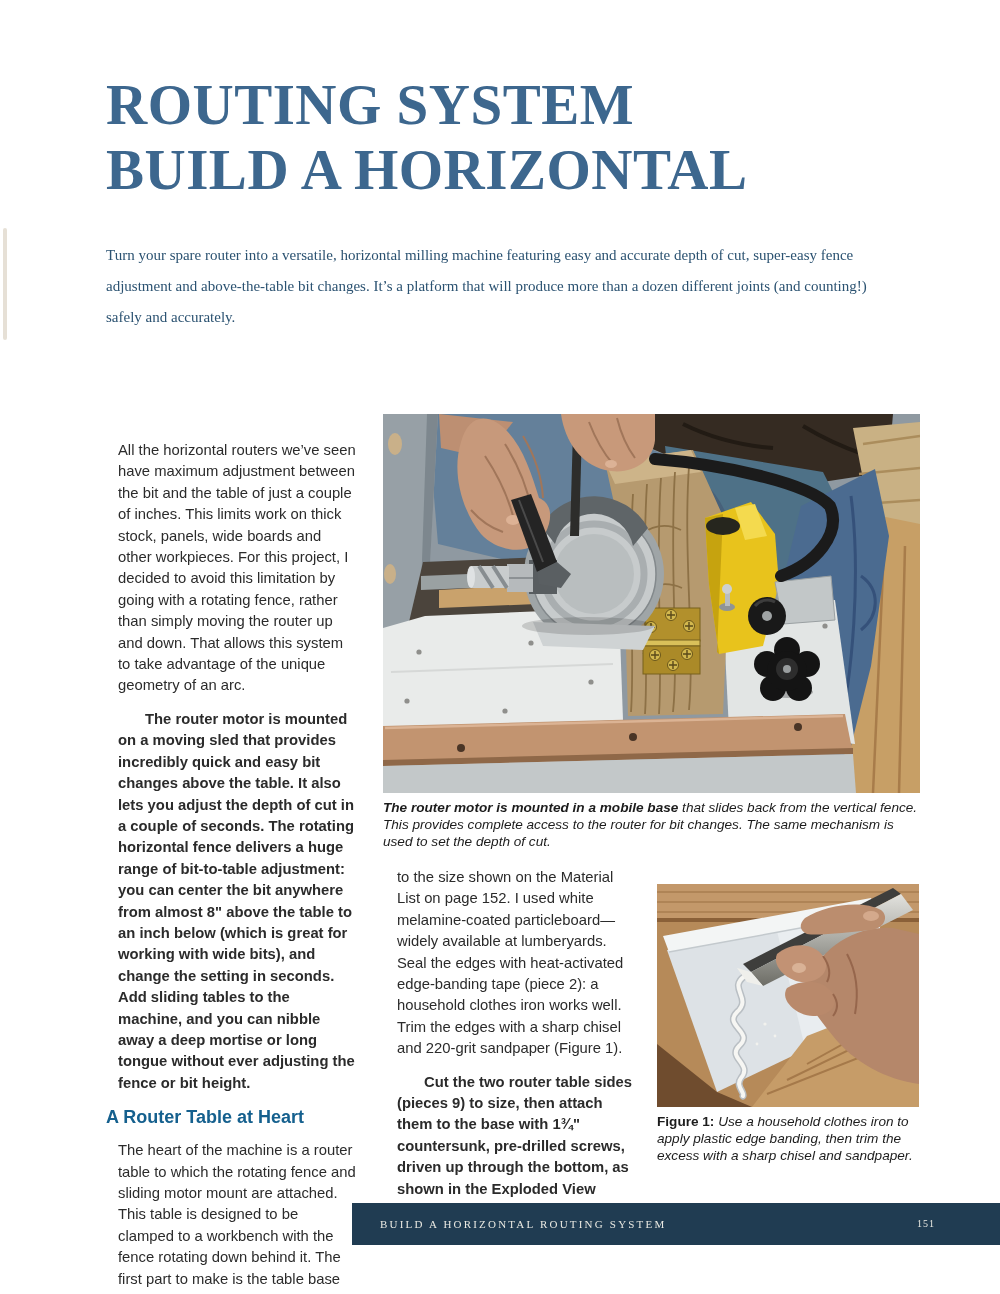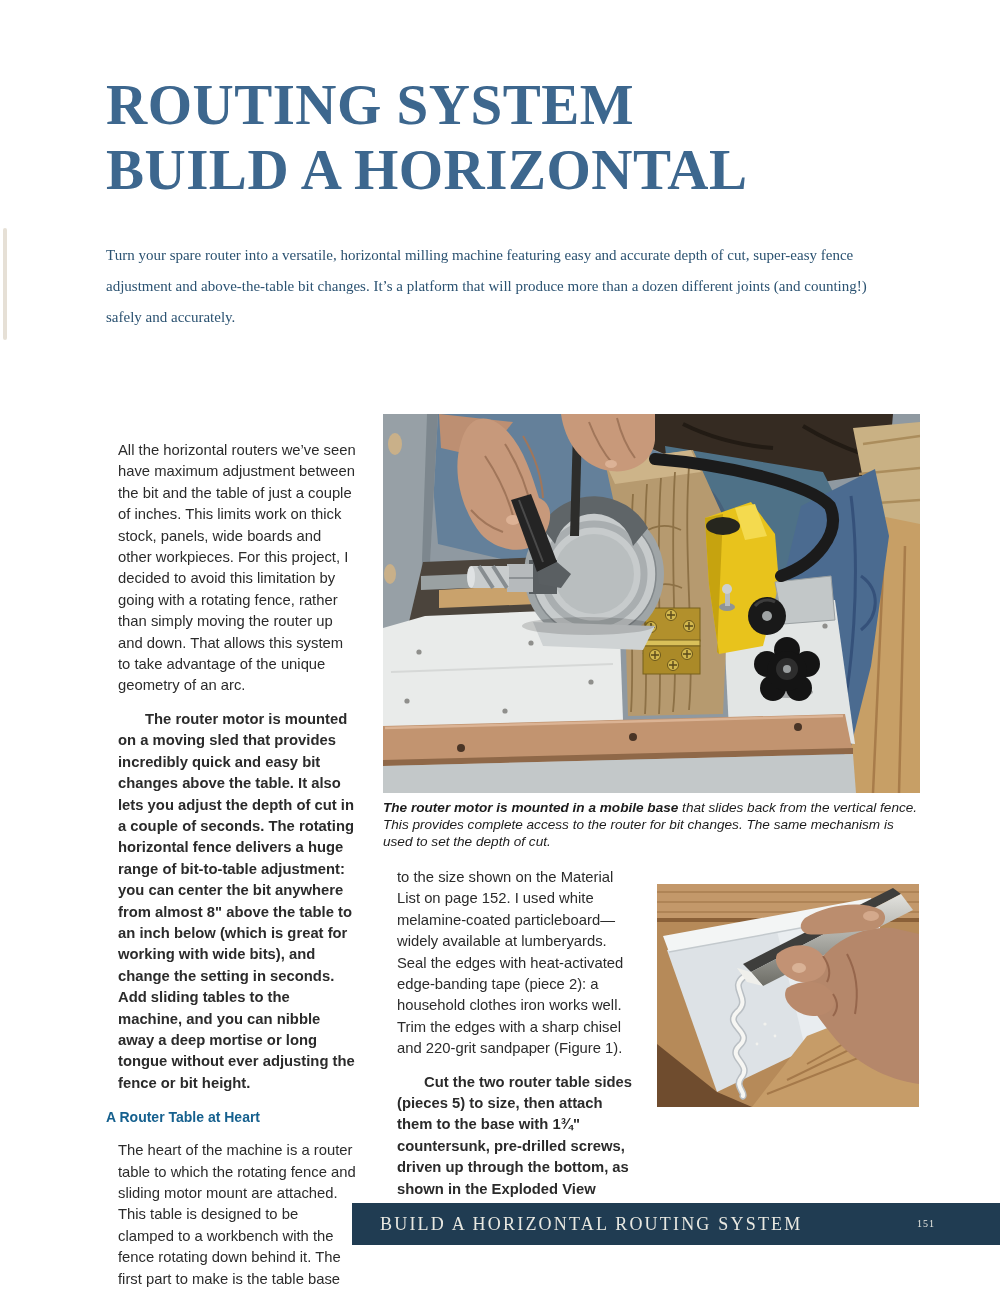--- a/index.html
+++ b/index.html
@@ -11,35 +11,35 @@
         font-family:"Liberation Serif", serif;font-weight:600;letter-spacing:.5px;
         font-size:57px;line-height:65px;color:#3d678e;}
   .title span{display:block;}
   .intro{position:absolute;left:106px;top:240px;width:795px;margin:0;
         font-family:"Liberation Serif", serif;font-size:15px;line-height:31px;color:#2b5271;}
   .col{position:absolute;font-size:14.8px;line-height:21.4px;color:#2b2b2b;}
   .col p{margin:12px;}
   .col p.indent{text-indent:27px;font-weight:bold;}
   .col-left{left:106px;top:428px;width:262px;}
   .col-mid{left:385px;top:855px;width:260px;}
-  .section-heading{margin:10px 0 4px 0;font-size:14px;line-height:22px;
+  .section-heading{margin:10px 0 4px 0;font-size:18px;line-height:22px;
         font-weight:bold;color:#15608e;}
   .main-photo{position:absolute;left:383px;top:414px;width:537px;height:379px;}
   .figure-photo{position:absolute;left:657px;top:884px;width:262px;height:223px;}
   .main-caption{position:absolute;left:383px;top:799px;width:537px;margin:0;
         font-size:13.6px;line-height:17px;font-style:italic;color:#1c1c1c;}
   .main-caption .cap-lead{font-weight:bold;margin-top:20px;}
   .fig-caption{position:absolute;left:657px;top:1113px;width:264px;margin:0;
         font-size:13.6px;line-height:17px;color:#1c1c1c;}
   .fig-caption .fig-label{font-weight:bold;font-style:normal;}
   .fig-caption .fig-text{font-style:italic;}
   .footer{position:absolute;left:352px;top:1203px;width:648px;height:42px;
         background:#203c52;color:#e9e9e2;font-family:"Liberation Serif", serif;}
   .footer-title{position:absolute;left:28px;top:0;line-height:42px;
-        font-size:18px;letter-spacing:2.2px;}
+        font-size:11px;letter-spacing:2.2px;}
   .footer-page{position:absolute;right:65px;top:0;line-height:42px;
         font-size:10px;letter-spacing:1px;}
   svg{display:block;}
 </style>
 </head>
 <body>
 
 <div class="page">
 
   <div class="edge-artifact"></div>
@@ -215,21 +215,21 @@
         <path d="M136,86 L160,148" stroke="#4a4a4a" stroke-width="2"></path>
         <polygon points="154,158 174,148 188,160 178,174 156,170" fill="#5a5f62"></polygon>
       </g>
     </svg>
   </div>
 
   <p class="main-caption"><strong class="cap-lead">The router motor is mounted in a mobile base</strong><span> that slides back from the vertical fence. This provides complete access to the router for bit changes. The same mechanism is used to set the depth of cut.</span></p>
 
   <div class="col col-mid">
     <p>to the size shown on the Material List on page 152. I used white melamine-coated particleboard—widely available at lumberyards. Seal the edges with heat-activated edge-banding tape (piece 2): a household clothes iron works well. Trim the edges with a sharp chisel and 220-grit sandpaper (Figure 1).</p>
-    <p class="indent">Cut the two router table sides (pieces 5) to size, then attach them to the base with 1¾" countersunk, pre-drilled screws, driven up through the bottom, as shown in the Exploded View</p>
+    <p class="indent">Cut the two router table sides (pieces 9) to size, then attach them to the base with 1¾" countersunk, pre-drilled screws, driven up through the bottom, as shown in the Exploded View</p>
   </div>
 
   <div class="figure-photo">
     <svg width="262" height="223" viewBox="0 0 262 223">
       <defs>
         <linearGradient id="chiselGrad" x1="0" y1="0" x2="0" y2="1">
           <stop offset="0" stop-color="#e2e2de"></stop>
           <stop offset="0.5" stop-color="#aaaaa4"></stop>
           <stop offset="1" stop-color="#6d6d66"></stop>
         </linearGradient>
@@ -274,19 +274,20 @@
           <path d="M166,72 Q176,86 170,98"></path>
           <path d="M176,110 Q184,122 176,132"></path>
           <path d="M190,70 Q204,96 198,130"></path>
         </g>
         <ellipse cx="142" cy="84" rx="7" ry="5" fill="#d9b296"></ellipse>
         <ellipse cx="214" cy="32" rx="8" ry="5" fill="#d4a98c"></ellipse>
       </g>
     </svg>
   </div>
 
+  <p class="fig-caption"><strong class="fig-label">Figure 1:</strong><span class="fig-text"> Use a household clothes iron to apply plastic edge banding, then trim the excess with a sharp chisel and sandpaper.</span></p>
 
   <footer class="footer">
     <span class="footer-title">BUILD A HORIZONTAL ROUTING SYSTEM</span>
     <span class="footer-page">151</span>
   </footer>
 
 </div>
 
 </body></html>

